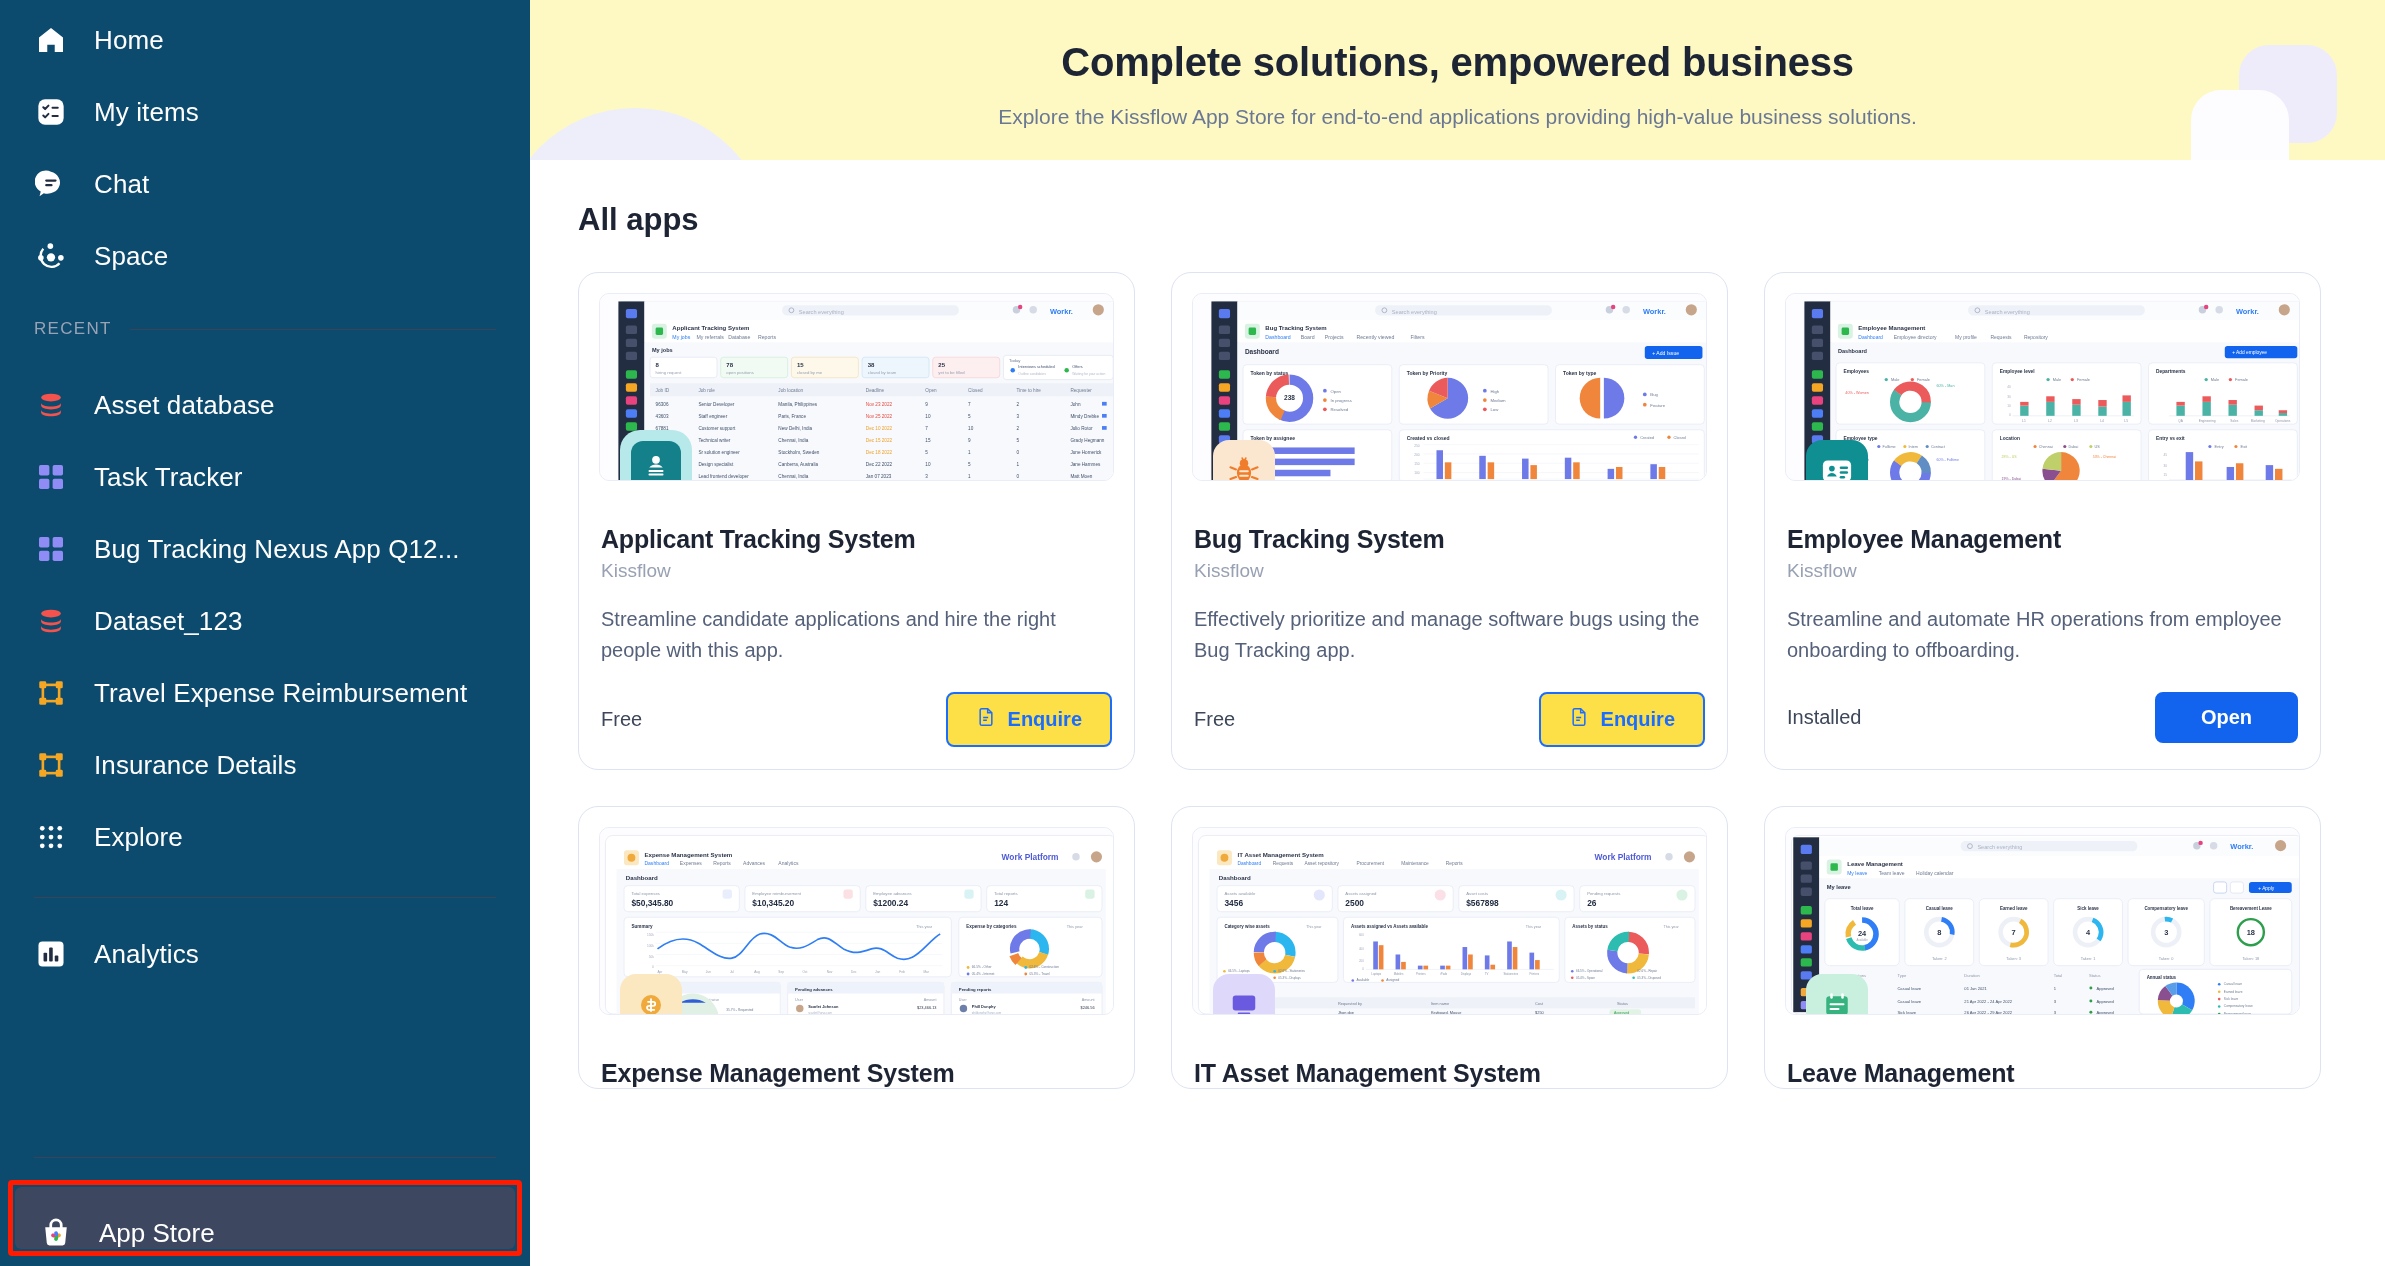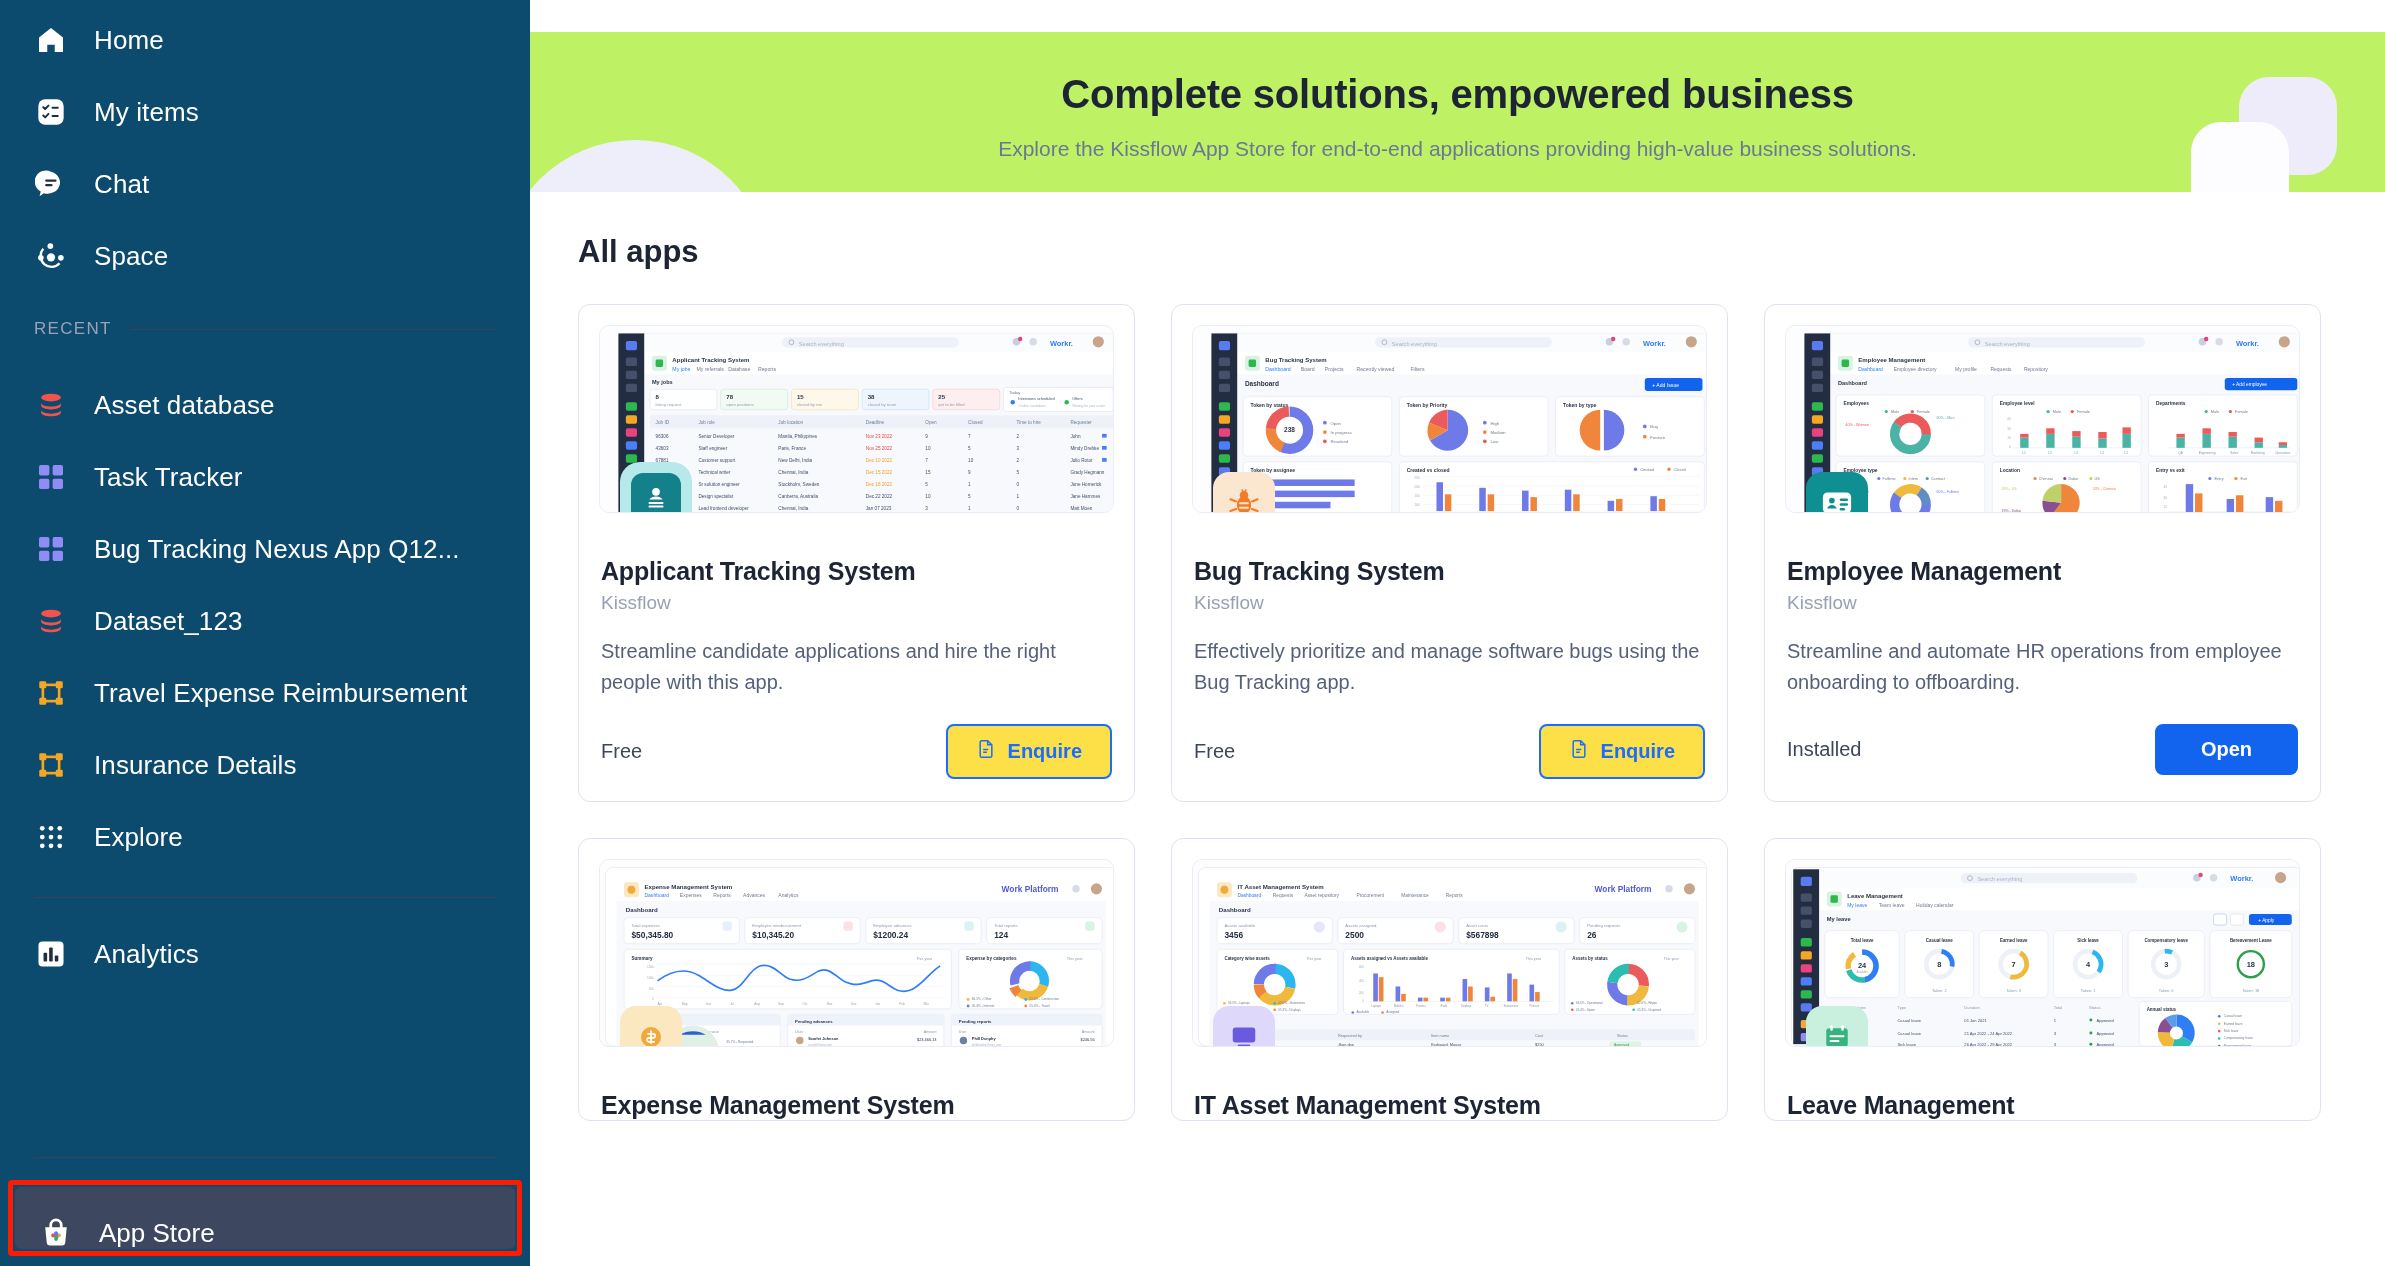--- a/index.html
+++ b/index.html
@@ -80,23 +80,22 @@
   .appstore-row .label { font-size: 26px; }
 
   
   .main {
     flex: 1 1 auto; height: 1266px; position: relative; overflow: hidden;
     background: #ffffff;
   }
   .hero {
     position: relative;
     height: 160px;
-    background: #bef264;
+    background: #fef9c3;
     overflow: hidden;
-    margin-top: 32px;
   }
   .hero .deco-circle {
     position:absolute; left: -30px; top: 108px;
     width: 270px; height: 270px; border-radius: 50%;
     background: #edeefa;
   }
   .hero .deco-sq1 {
     position:absolute; right: 48px; top: 45px;
     width: 98px; height: 98px; border-radius: 30px;
     background: #eeecfb;
@@ -115,21 +114,21 @@
   }
 
   .content { padding: 42px 64px 0 48px; }
   .all-apps-title { font-size: 31px; font-weight: 700; color:#1d2433; margin-bottom: 34px; }
 
   .grid { display: grid; grid-template-columns: repeat(3, 1fr); gap: 36px; }
 
   .card {
     background:#ffffff;
     border: 1px solid #dde3f0;
-    border-radius: 12px;
+    border-radius: 20px;
     padding: 20px 20px 0 20px;
     position: relative;
   }
   .thumb {
     position: relative;
     height: 188px;
     border-radius: 10px;
     overflow: hidden;
     background: #fafbff;
     border: 1px solid #e9edf7;

